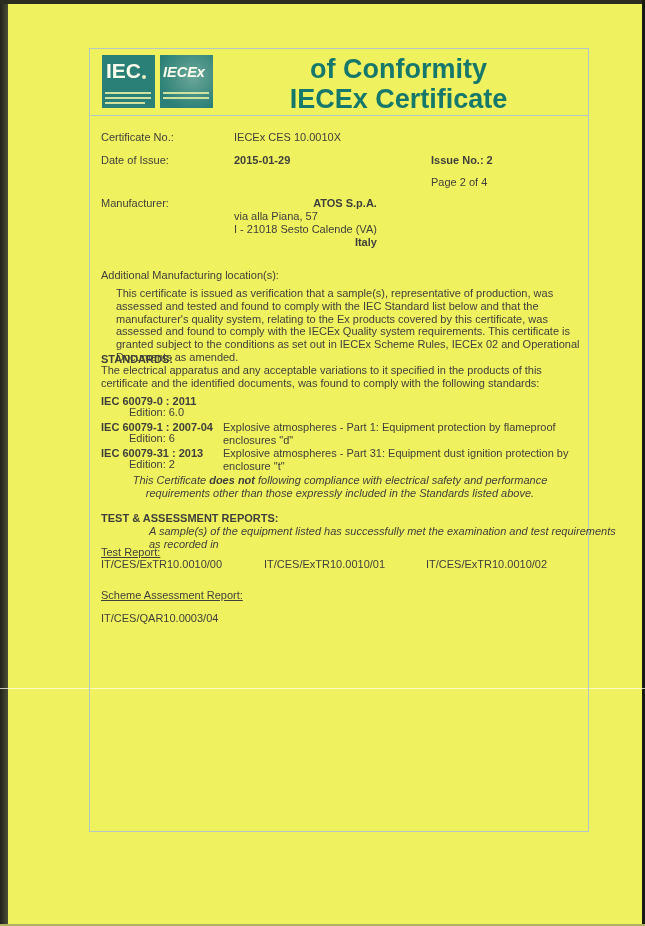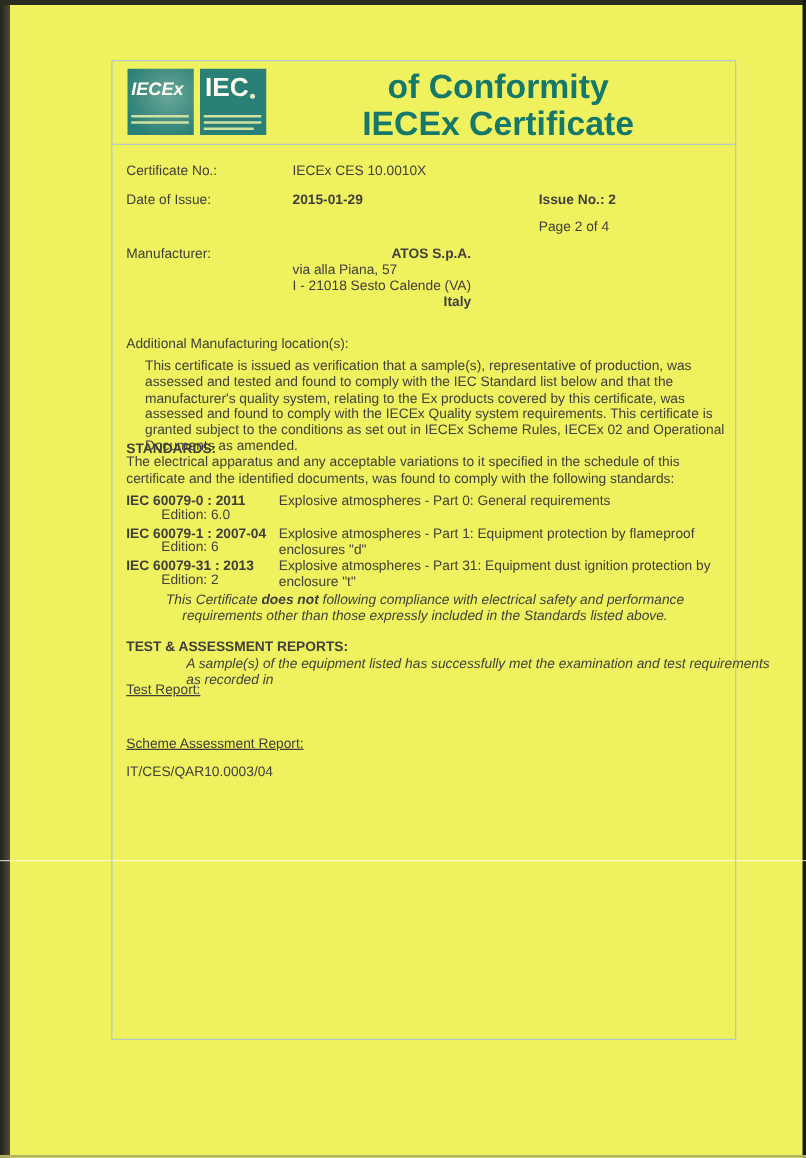--- a/index.html
+++ b/index.html
@@ -73,31 +73,31 @@
 <div class="edge-left"></div>
 <div class="edge-top"></div>
 <div class="edge-right"></div>
 <div class="edge-bottom"></div>
 <div class="fold-line"></div>
 
 <div class="cert-box">
 
   <div class="header">
     <div class="logos">
-      <div class="logo logo-iecex">
-        <span class="logo-iecex-text">IECEx</span>
-        <span class="stripe s1"></span>
-        <span class="stripe s2"></span>
-      </div>
       <div class="logo">
         <span class="logo-iec-text">IEC</span>
         <span class="logo-iec-dot"></span>
         <span class="stripe s1"></span>
         <span class="stripe s2"></span>
         <span class="stripe s3"></span>
+      </div>
+      <div class="logo logo-iecex">
+        <span class="logo-iecex-text">IECEx</span>
+        <span class="stripe s1"></span>
+        <span class="stripe s2"></span>
       </div>
     </div>
     <div class="title">
       <div>of Conformity</div>
       <div>IECEx Certificate</div>
     </div>
   </div>
 
   <div class="t lbl-cert">Certificate No.:</div>
   <div class="t val-cert">IECEx CES 10.0010X</div>
@@ -113,43 +113,47 @@
     <div>via alla Piana, 57</div>
     <div>I - 21018 Sesto Calende (VA)</div>
     <div class="b">Italy</div>
   </div>
 
   <div class="t lbl-add">Additional Manufacturing location(s):</div>
 
   <div class="t para1">This certificate is issued as verification that a sample(s), representative of production, was assessed and tested and found to comply with the IEC Standard list below and that the manufacturer's quality system, relating to the Ex products covered by this certificate, was assessed and found to comply with the IECEx Quality system requirements. This certificate is granted subject to the conditions as set out in IECEx Scheme Rules, IECEx 02 and Operational Documents as amended.</div>
 
   <div class="t std-head">STANDARDS:</div>
-  <div class="t std-intro">The electrical apparatus and any acceptable variations to it specified in the schedule of this certificate and the identified documents, was found to comply with the following standards:</div>
+  <div class="t std-intro">The electrical apparatus and any acceptable variations to it specified in the products of this certificate and the identified documents, was found to comply with the following standards:</div>
 
   <div class="t std-row std-r0">
     <span class="std-code">IEC 60079-0 : 2011</span>
     <span class="std-ed">Edition: 6.0</span>
-    <span class="std-desc">Explosive atmospheres - Part 0: General requirements</span>
   </div>
   <div class="t std-row std-r1">
     <span class="std-code">IEC 60079-1 : 2007-04</span>
     <span class="std-ed">Edition: 6</span>
     <span class="std-desc">Explosive atmospheres - Part 1: Equipment protection by flameproof enclosures "d"</span>
   </div>
   <div class="t std-row std-r2">
     <span class="std-code">IEC 60079-31 : 2013</span>
     <span class="std-ed">Edition: 2</span>
     <span class="std-desc">Explosive atmospheres - Part 31: Equipment dust ignition protection by enclosure "t"</span>
   </div>
 
   <div class="t disclaimer">
     <span>This Certificate </span><span class="b">does not</span><span> following compliance with electrical safety and performance requirements other than those expressly included in the Standards listed above.</span>
   </div>
 
   <div class="t test-head">TEST &amp; ASSESSMENT REPORTS:</div>
   <div class="t test-intro">A sample(s) of the equipment listed has successfully met the examination and test requirements as recorded in</div>
 
   <div class="t tr-label">Test Report:</div>
+  <div class="t tr-values">
+    <span class="tr-v tr-v0">IT/CES/ExTR10.0010/00</span>
+    <span class="tr-v tr-v1">IT/CES/ExTR10.0010/01</span>
+    <span class="tr-v tr-v2">IT/CES/ExTR10.0010/02</span>
+  </div>
 
   <div class="t qar-label">Scheme Assessment Report:</div>
   <div class="t qar-value">IT/CES/QAR10.0003/04</div>
 
 </div>
 
 </body></html>

